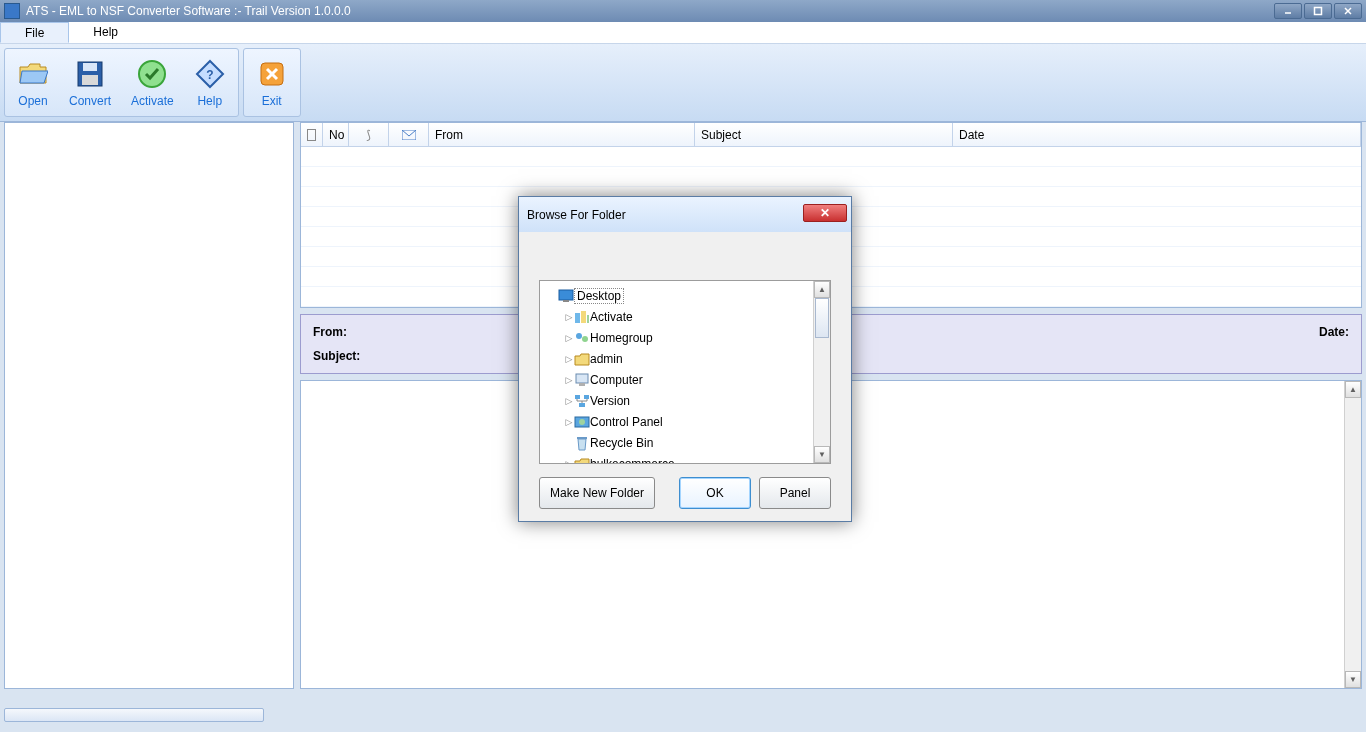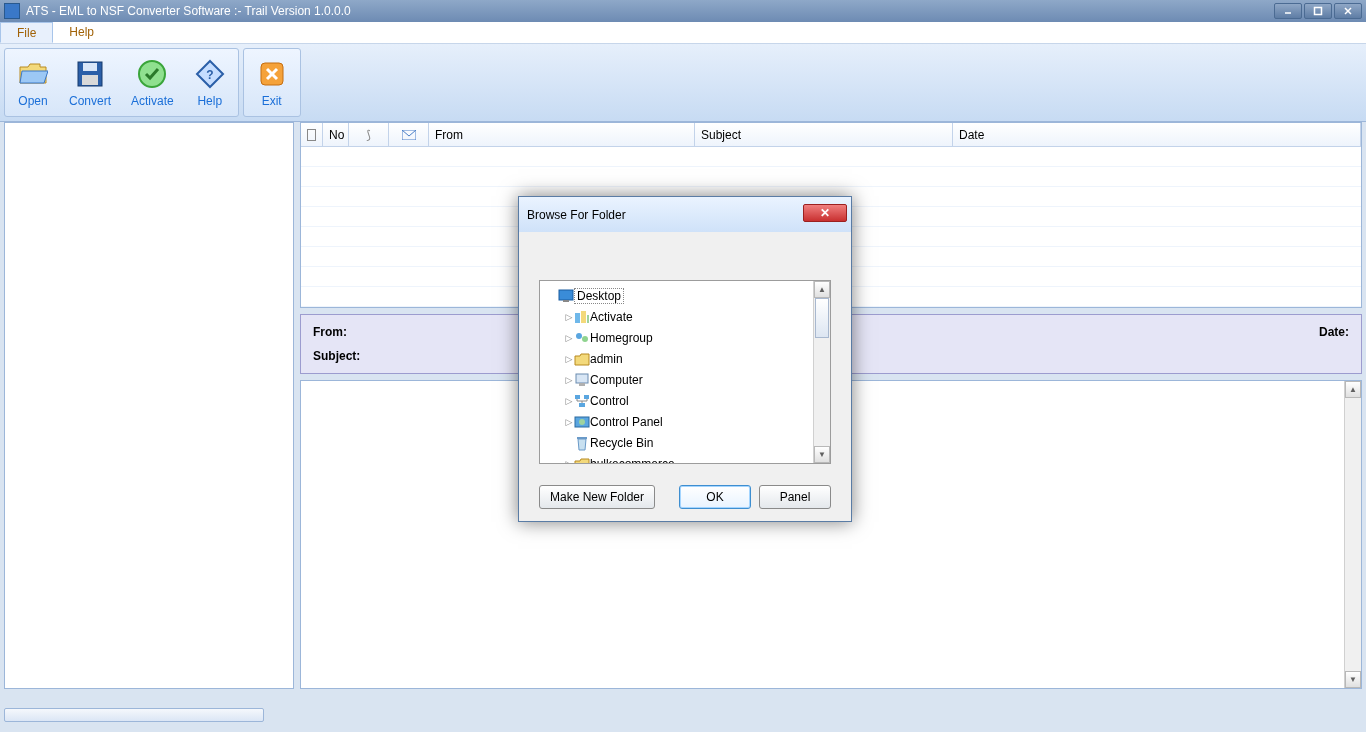--- a/index.html
+++ b/index.html
@@ -6,21 +6,21 @@
 body { background: #d9e4f1; overflow: hidden; width: 1366px; height: 732px; position: relative; }
 
 .titlebar { height: 22px; background: linear-gradient(to bottom, #8ea8c8, #6d8bb3); color: #fff; display: flex; align-items: center; padding: 0 4px; }
 .titlebar .app-icon { width: 16px; height: 16px; background: #3a78c8; margin-right: 6px; border: 1px solid #29598f; }
 .titlebar .title { flex: 1; }
 .titlebar .win-controls { display: flex; gap: 2px; }
 .titlebar .win-btn { width: 28px; height: 16px; background: linear-gradient(to bottom,#8fa7c6,#5e7da5); border: 1px solid #4b6b93; border-radius: 2px; display: flex; align-items: center; justify-content: center; color: #fff; }
 .titlebar .win-btn svg { width: 10px; height: 10px; }
 
 .menubar { height: 22px; background: #fff; border-bottom: 1px solid #c7d6ea; display: flex; }
-.menubar .item { padding: 3px 16px; color: #a16207; }
+.menubar .item { padding: 3px 24px; color: #000000; }
 .menubar .item.active { background: #e8f0fc; border: 1px solid #a8c5ea; border-bottom: 1px solid #e8f0fc; }
 
 .ribbon { height: 78px; background: linear-gradient(to bottom,#e6effb,#c7dbf3); border-bottom: 1px solid #9cb6d9; display: flex; padding: 4px; gap: 4px; }
 .ribbon .group { border: 1px solid #aac2e2; border-radius: 3px; background: linear-gradient(to bottom,#eef5ff,#d7e6f9); display: flex; padding: 2px; }
 .ribbon .rb-btn { display: flex; flex-direction: column; align-items: center; justify-content: center; padding: 4px 10px; color: #1b6fd8; }
 .ribbon .rb-btn .ic { width: 32px; height: 32px; display: flex; align-items: center; justify-content: center; }
 .ribbon .rb-btn .lb { margin-top: 4px; }
 
 .mainarea { position: absolute; top: 122px; left: 4px; right: 4px; bottom: 30px; display: flex; gap: 6px; }
 .left-panel { width: 290px; height: 567px; background: #fff; border: 1px solid #9cb6d9; }
@@ -50,21 +50,21 @@
 .dialog .trow.sel { background: transparent; }
 .dialog .trow.sel .tname { border: 1px dotted #888; padding: 0 2px; }
 .dialog .tw { width: 10px; color: #888; font-size: 9px; display: inline-block; text-align: center; }
 .dialog .tw.none { visibility: hidden; }
 .dialog .tic { width: 16px; height: 16px; display: flex; align-items: center; justify-content: center; }
 .dialog .tree-scroll { width: 17px; background: #f0f0f0; border-left: 1px solid #d0d0d0; position: relative; }
 .dialog .tree-scroll .arrow { height: 17px; background: linear-gradient(to bottom,#fff,#e0e0e0); border: 1px solid #b8b8b8; display: flex; align-items: center; justify-content: center; color: #606060; font-size: 8px; }
 .dialog .tree-scroll .arrow.down { position: absolute; bottom: 0; left: 0; right: 0; }
 .dialog .tree-scroll .sthumb { position: absolute; top: 17px; left: 1px; right: 1px; height: 40px; background: linear-gradient(to bottom,#fff,#dde6f2); border: 1px solid #a8b8cf; }
 .dialog .btns { position: absolute; left: 20px; right: 20px; bottom: 12px; display: flex; justify-content: space-between; align-items: center; }
-.dialog .dbtn { min-width: 72px; height: 24px; background: linear-gradient(to bottom,#fff,#e4e8ec); border: 1px solid #8a8a8a; border-radius: 3px; padding: 0 10px; display: flex; align-items: center; justify-content: center; }
+.dialog .dbtn { min-width: 72px; height: 32px; background: linear-gradient(to bottom,#fff,#e4e8ec); border: 1px solid #8a8a8a; border-radius: 3px; padding: 0 10px; display: flex; align-items: center; justify-content: center; }
 .dialog .dbtn.primary { border: 1px solid #3e8ed0; box-shadow: inset 0 0 0 1px #a4d5ff; background: linear-gradient(to bottom,#fff,#e8f3ff); }
 
 </style>
 </head>
 <body>
 
 <div class="titlebar">
   <div class="app-icon"></div>
   <div class="title">ATS - EML to NSF Converter Software :- Trail Version 1.0.0.0</div>
   <div class="win-controls">
@@ -258,21 +258,21 @@
       <div class="trow" style="padding-left:22px">
         <span class="tw">▷</span>
         <span class="tic">
             <svg width="16" height="14" viewBox="0 0 16 14">
               <rect x="1" y="1" width="5" height="4" fill="#5aa6e0"></rect>
               <rect x="10" y="1" width="5" height="4" fill="#5aa6e0"></rect>
               <rect x="5" y="9" width="6" height="4" fill="#5aa6e0"></rect>
               <path d="M3 5 L3 7 L8 7 L8 9 M13 5 L13 7 L8 7" fill="none" stroke="#888"></path>
             </svg>
           </span>
-        <span>Control</span>
+        <span>Version</span>
       </div>
       <div class="trow" style="padding-left:22px">
         <span class="tw">▷</span>
         <span class="tic">
             <svg width="16" height="14" viewBox="0 0 16 14">
               <rect x="1" y="2" width="14" height="10" fill="#5aa6e0" stroke="#2a6aa0"></rect>
               <circle cx="8" cy="7" r="3" fill="#9ed39e"></circle>
             </svg>
           </span>
         <span>Control Panel</span>

